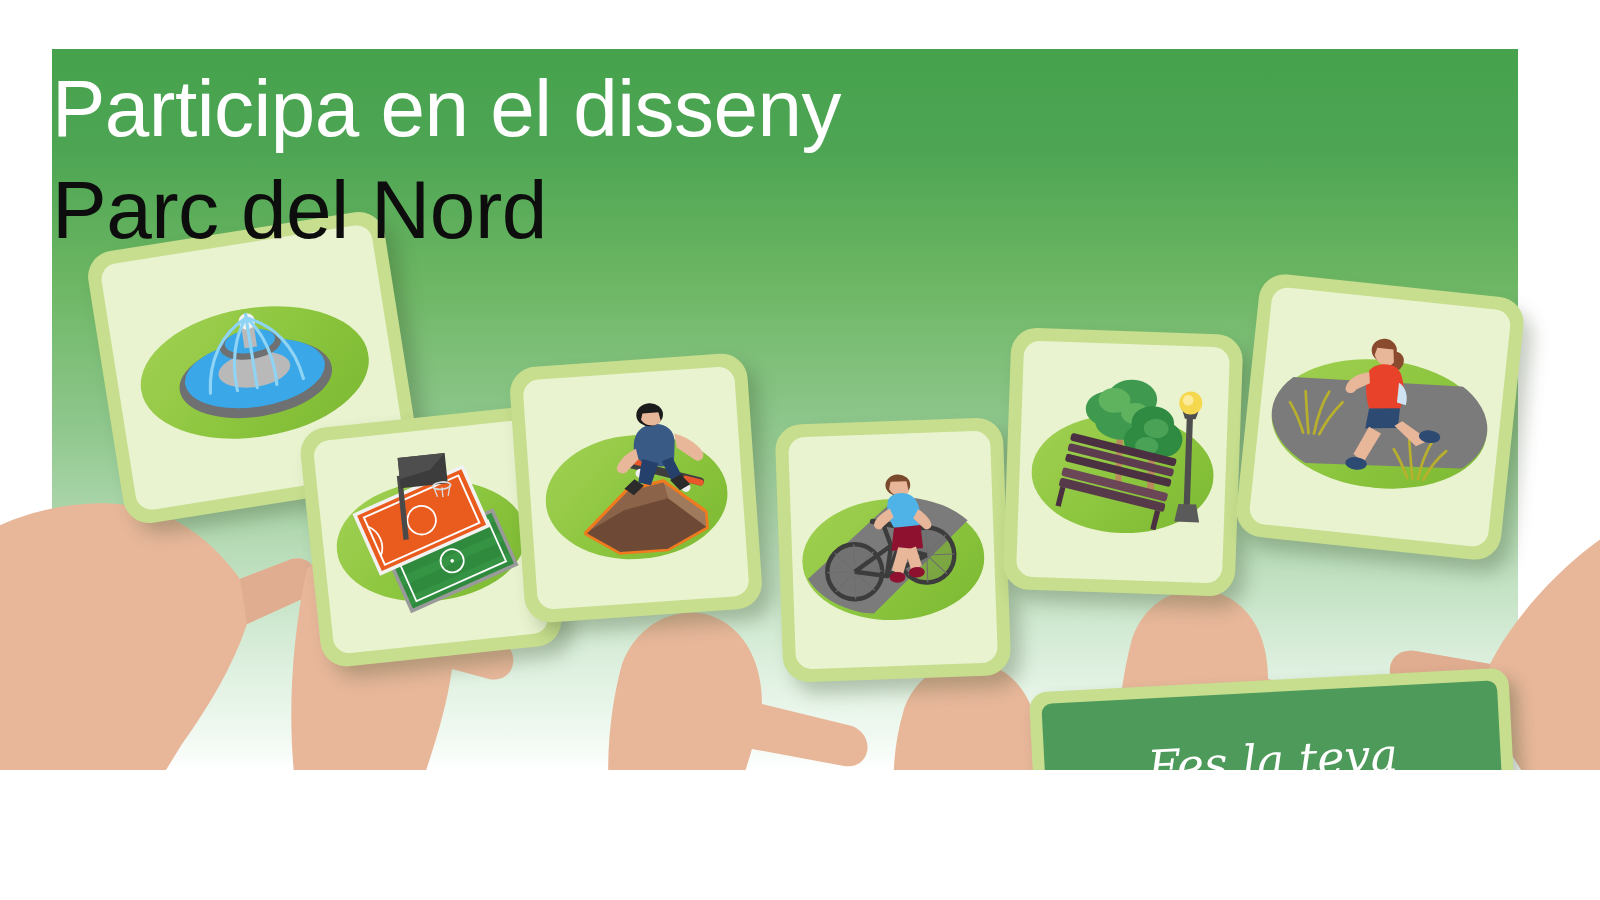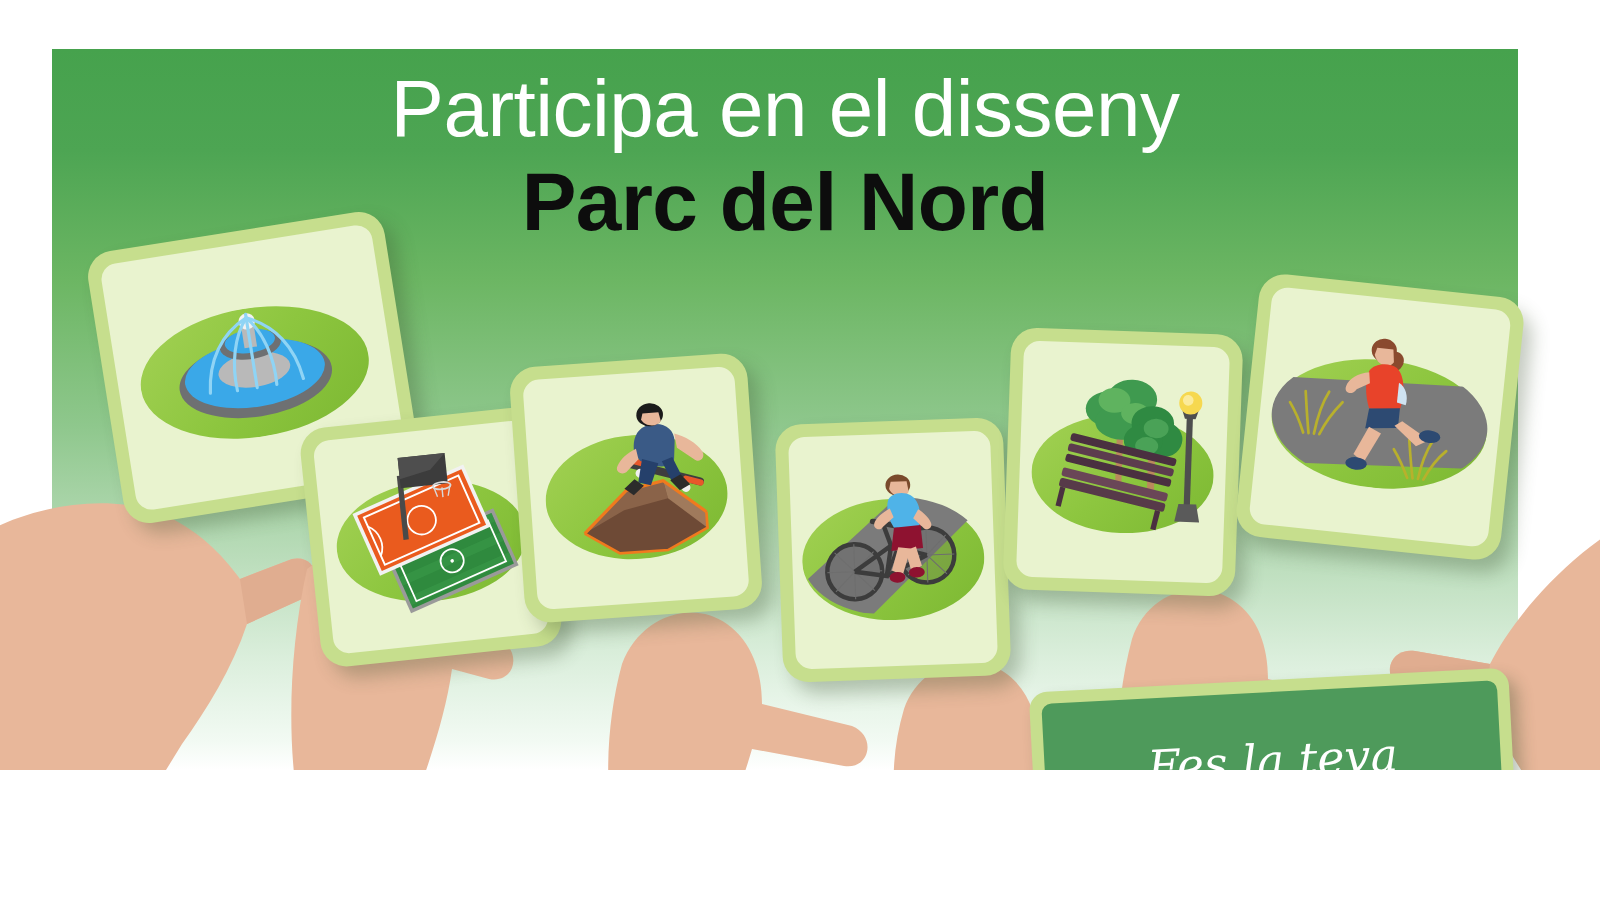--- a/index.html
+++ b/index.html
@@ -12,27 +12,27 @@
   .banner{
     position:absolute; left:52px; top:49px; width:1466px; height:721px;
     background:linear-gradient(180deg,
       #46a24d 0%, #4da553 14%, #6cb663 32%, #8ec78c 52%,
       #b9dcb9 70%, #dcefdd 85%, #f2faf3 96%, #ffffff 100%);
     overflow:visible;
   }
 
   
   .headline{
-    position:absolute; left:0; width:1466px; top:20px; text-align:center;
+    position:absolute; left:0; width:1466px; top:20px; 
     color:#ffffff; line-height:1.0; pointer-events:none; z-index:40;
   }
   .hl1,.hl2{ display:block; font-size:80px; font-weight:400; letter-spacing:-0.5px; }
   .hl2{ margin-top:6px; }
-  .hl3{ display:block; font-size:82px; font-weight:bold; color:#0d0d0d;
-        margin-top:12px; letter-spacing:-0.5px; }
+  .hl3{ display:block; font-size:82px; font-weight:normal; color:#0d0d0d;
+        margin-top:20px; letter-spacing:-0.5px; }
 
   
   .hand{ position:absolute; background:#e8b79a; z-index:5; }
 
   
   .card{
     position:absolute; background:#c6de8d; border-radius:26px;
     padding:13px; z-index:20;
     box-shadow:10px 12px 18px rgba(60,80,45,.30);
   }

